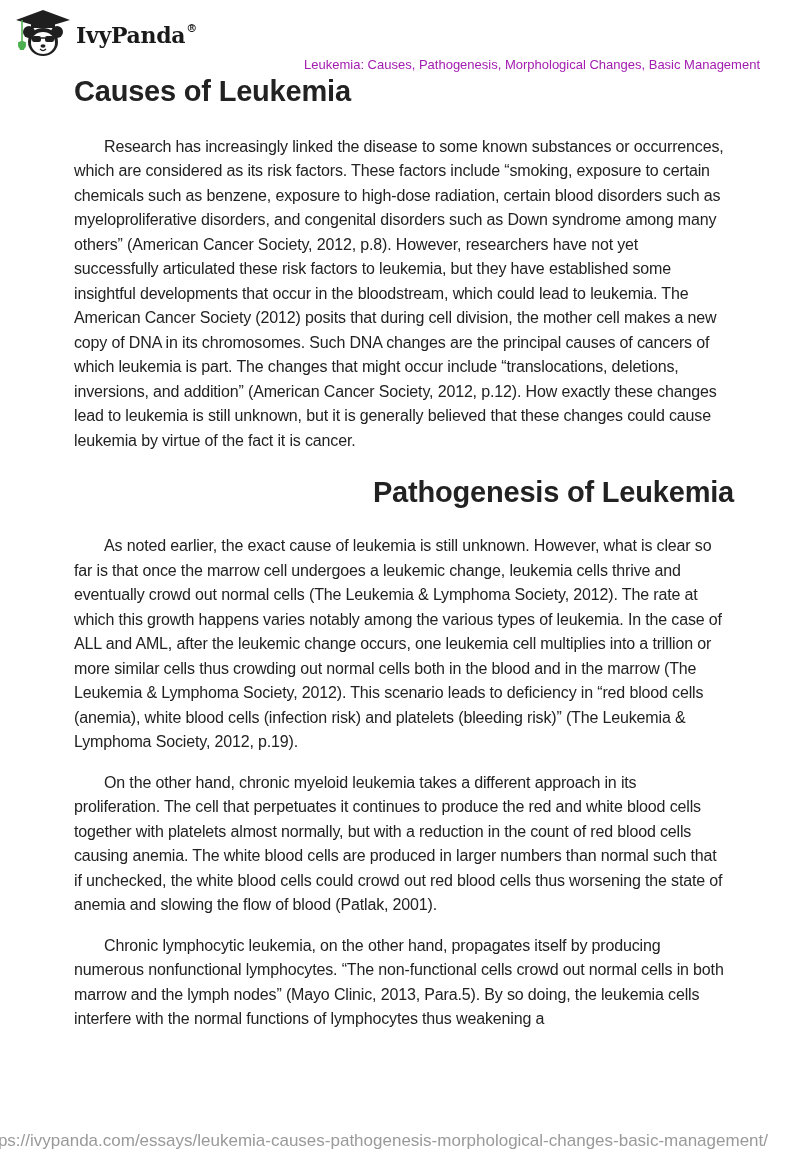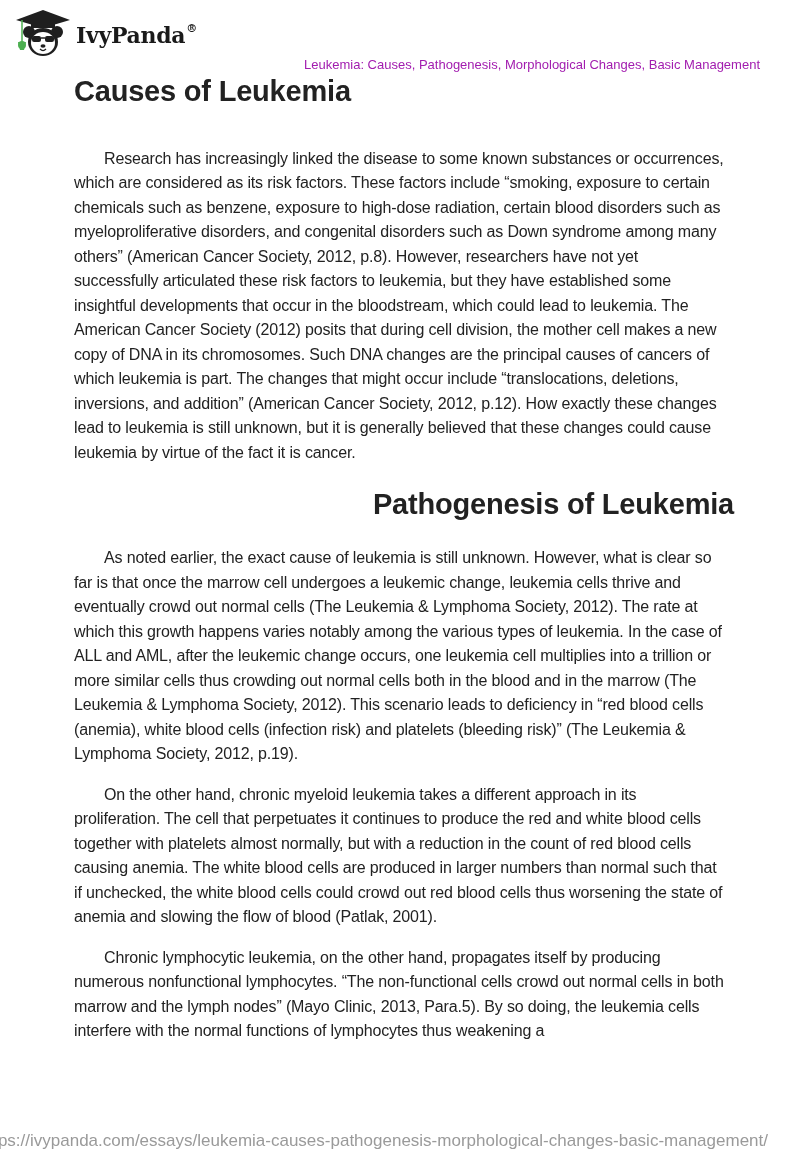--- a/index.html
+++ b/index.html
@@ -66,21 +66,21 @@
       width: 660px;
     }
     h2 {
       font-size: 29px;
       font-weight: bold;
       color: #222222;
       margin: 0;
       line-height: 1.2;
       letter-spacing: -0.2px;
     }
-    .h-causes { margin-top: 4px; margin-bottom: 38px; }
+    .h-causes { margin-top: 4px; margin-bottom: 26px; }
     .h-patho { margin-top: 22px; margin-bottom: 24px; text-align: right; }
     p {
       margin: 0 8px 16px 0;
       font-size: 16px;
       line-height: 24.5px;
       color: #222222;
       text-indent: 30px;
       letter-spacing: -0.15px;
     }
     .footer-url {

